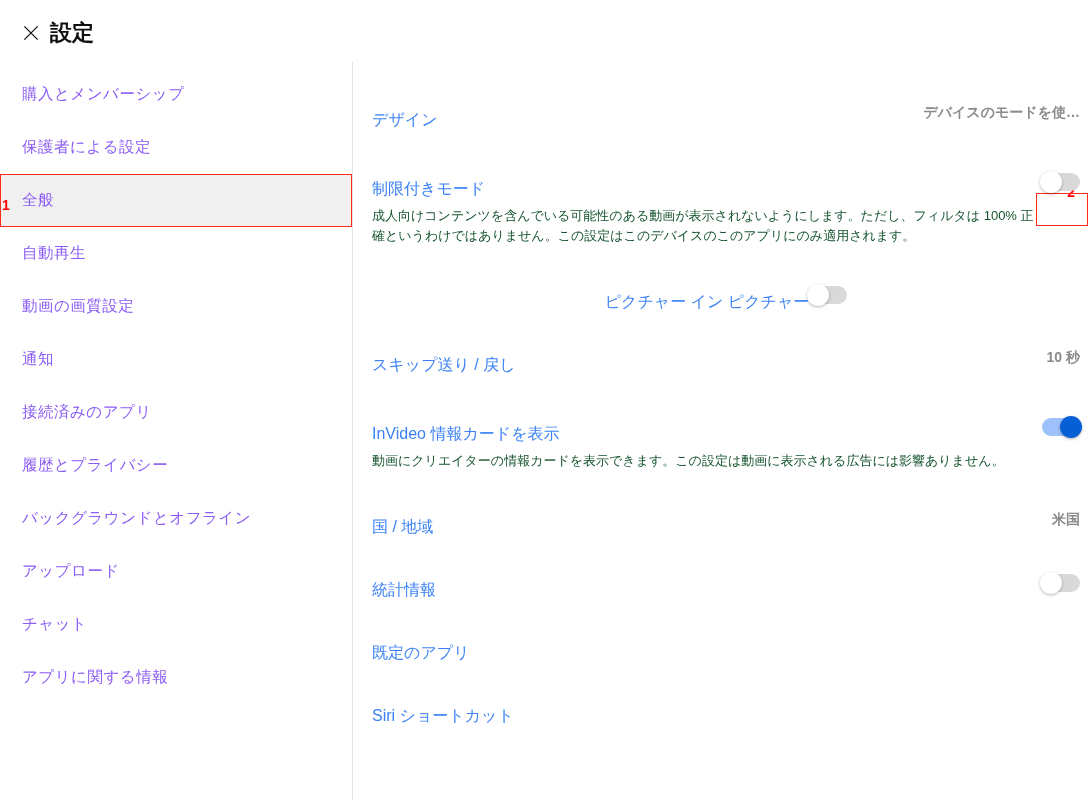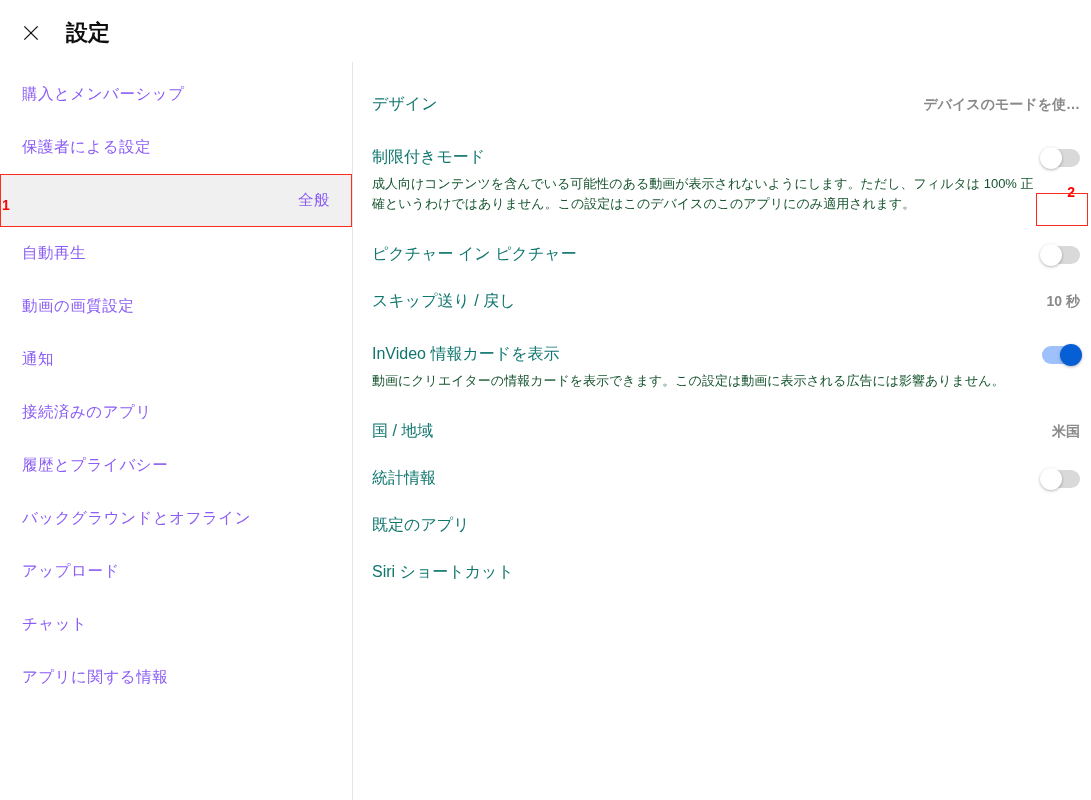--- a/index.html
+++ b/index.html
@@ -9,21 +9,21 @@
       color: #0f0f0f;
       font-size: 15px;
       width: 1091px;
       height: 800px;
       overflow: hidden;
     }
     .header {
       display: flex;
       align-items: center;
       padding: 18px 20px 14px;
-      gap: 24px;
+      gap: 8px;
     }
     .close-btn {
       width: 22px; height: 22px;
       display: flex; align-items: center; justify-content: center;
       cursor: pointer;
       color: #606060;
     }
     .close-btn svg { width: 20px; height: 20px; stroke: #111; stroke-width: 1.5; }
     .page-title { font-size: 22px; font-weight: 700; }
     .layout { display: flex; height: calc(100% - 60px); }
@@ -36,36 +36,36 @@
       padding: 16px 22px;
       font-size: 15.5px;
       letter-spacing: 0.5px;
       color: #8b5cf6;
       cursor: pointer;
     }
     .nav-item.selected {
       background: #f0f0f0;
       outline: 1px solid #ff2a1a;
       outline-offset: -1px;
-      text-align: right;
     }
     .content {
       flex: 1;
       padding: 18px 8px 0 16px;
       position: relative;
     }
     .row {
       display: flex;
       align-items: center;
       justify-content: space-between;
       padding: 14px 3px 12px 3px;
     }
     .row-title {
       font-size: 16px;
-      color: #0f766e;
+      color: #3b82f6;
+      margin-top: 16px;
     }
     .row-value {
       font-size: 14px;
       color: #8a8a8a;
       text-align: right;
       font-weight: bold;
     }
     .desc {
       font-size: 13px;
       color: #14532d;
@@ -154,21 +154,21 @@
     <div class="row" style="padding-bottom:6px;">
       <div class="row-title">制限付きモード</div>
       <div class="toggle">
           <div class="knob"></div>
         </div>
     </div>
     <div class="desc">成人向けコンテンツを含んでいる可能性のある動画が表示されないようにします。ただし、フィルタは 100% 正確というわけではありません。この設定はこのデバイスのこのアプリにのみ適用されます。</div>
 
     <div class="spacer"></div>
 
-    <div class="row" style="padding-bottom:6px;">
+    <div class="row" style="padding-bottom:6px;justify-content:center;">
       <div class="row-title">ピクチャー イン ピクチャー</div>
       <div class="toggle">
           <div class="knob"></div>
         </div>
     </div>
 
     <div class="spacer"></div>
 
     <div class="row">
       <div class="row-title">スキップ送り / 戻し</div>

